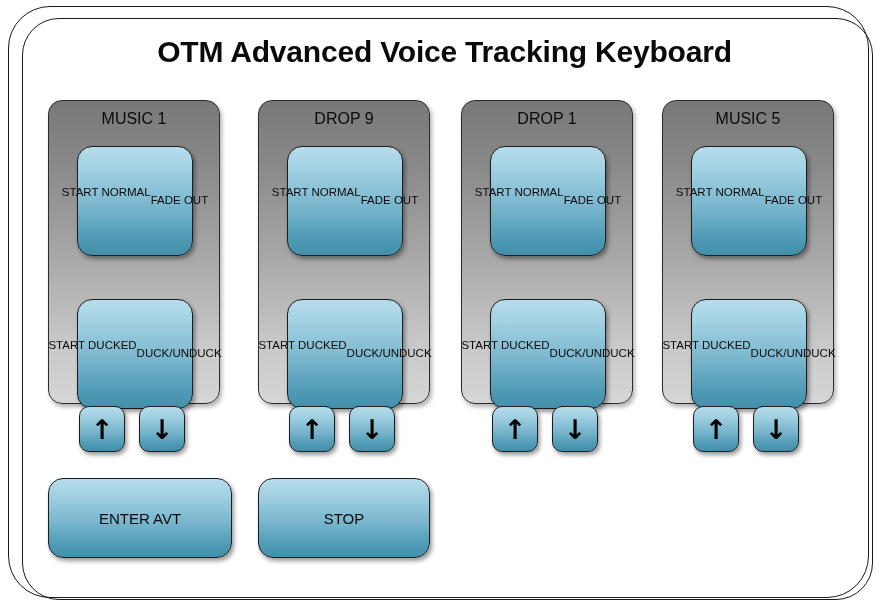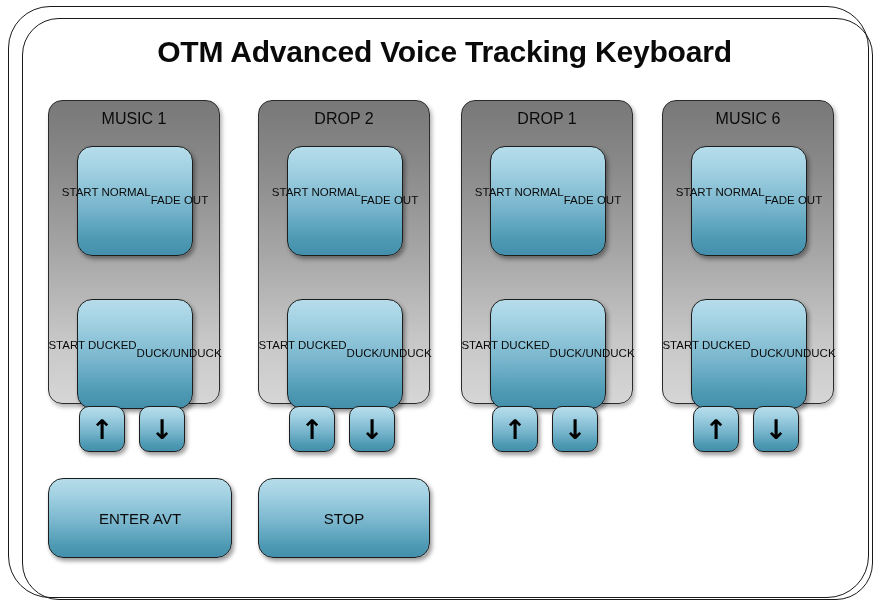--- a/index.html
+++ b/index.html
@@ -174,21 +174,21 @@
 
   <div class="key key-arrow arrow-up">
     <span class="arrow-glyph">↑</span>
   </div>
   <div class="key key-arrow arrow-down">
     <span class="arrow-glyph">↓</span>
   </div>
 </div>
 
 <div class="channel-panel col1">
-  <div class="panel-header">DROP 2</div>
+  <div class="panel-header">DROP 9</div>
 
   <div class="key key-big slot-normal">
     <span class="key-line line-top">START NORMAL</span>
     <span class="key-line">FADE OUT</span>
   </div>
 
   <div class="key key-big slot-ducked">
     <span class="key-line line-top">START DUCKED</span>
     <span class="key-line">DUCK/UNDUCK</span>
   </div>
@@ -216,21 +216,21 @@
 
   <div class="key key-arrow arrow-up">
     <span class="arrow-glyph">↑</span>
   </div>
   <div class="key key-arrow arrow-down">
     <span class="arrow-glyph">↓</span>
   </div>
 </div>
 
 <div class="channel-panel col3">
-  <div class="panel-header">MUSIC 6</div>
+  <div class="panel-header">MUSIC 5</div>
 
   <div class="key key-big slot-normal">
     <span class="key-line line-top">START NORMAL</span>
     <span class="key-line">FADE OUT</span>
   </div>
 
   <div class="key key-big slot-ducked">
     <span class="key-line line-top">START DUCKED</span>
     <span class="key-line">DUCK/UNDUCK</span>
   </div>

